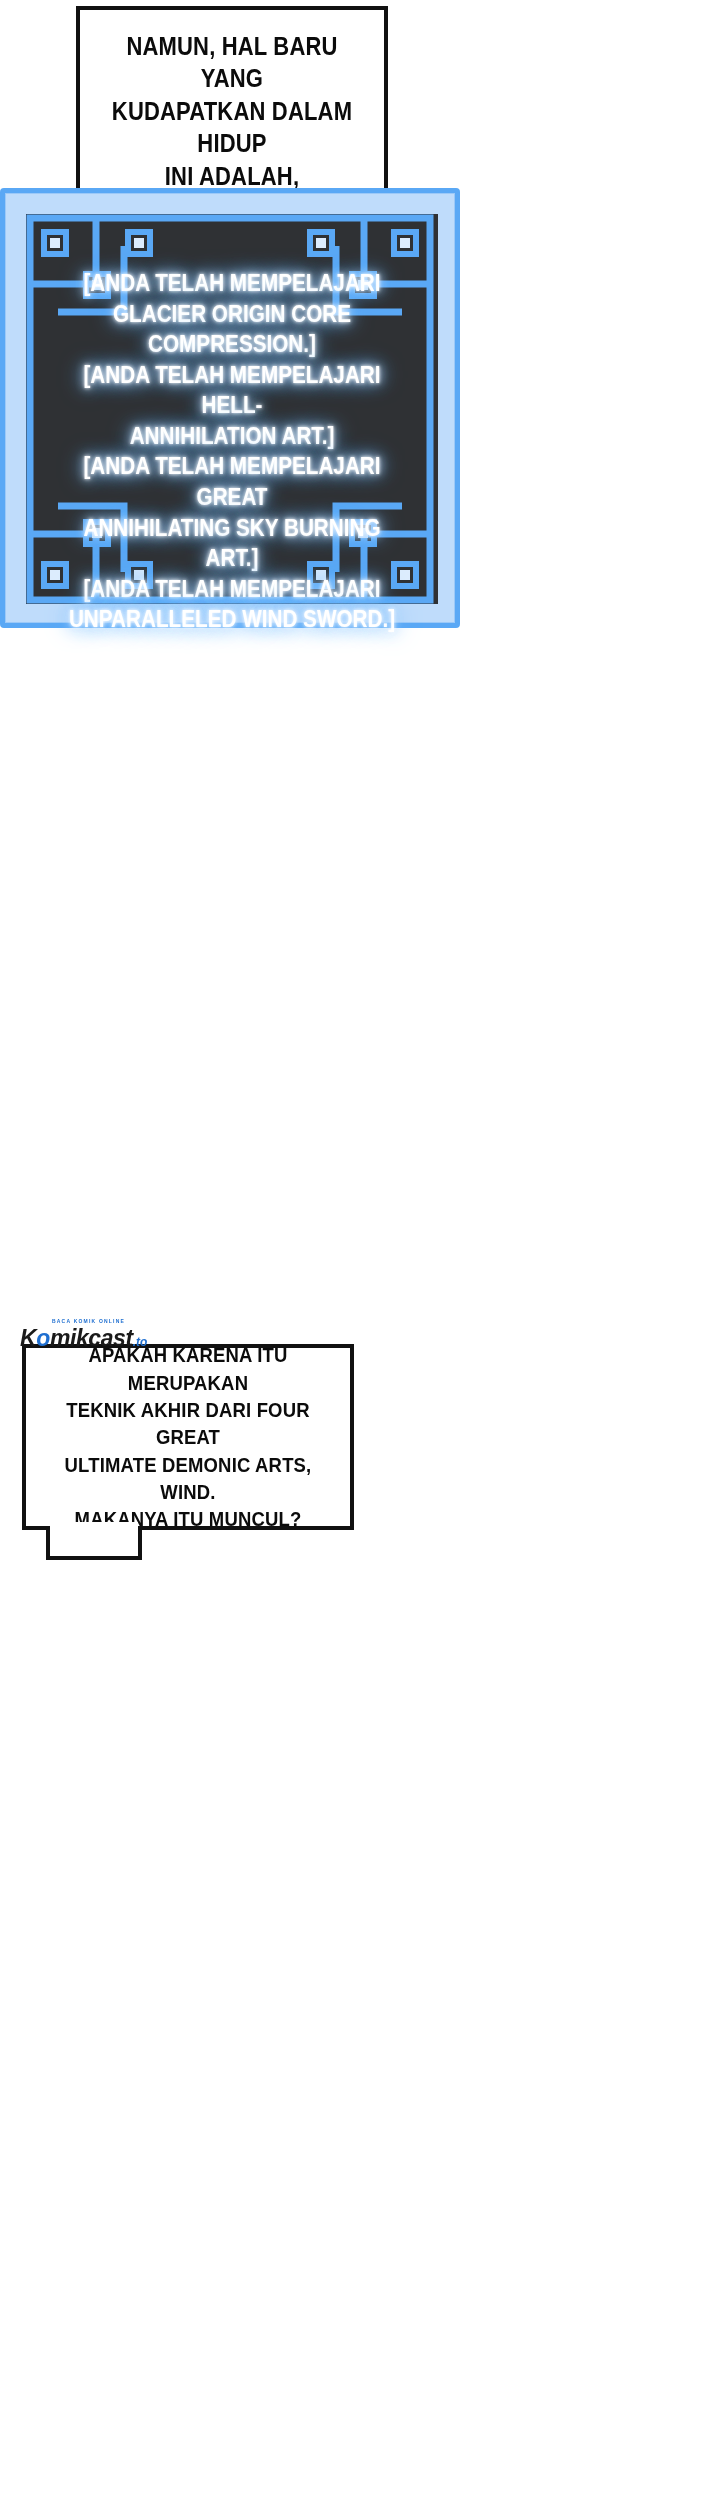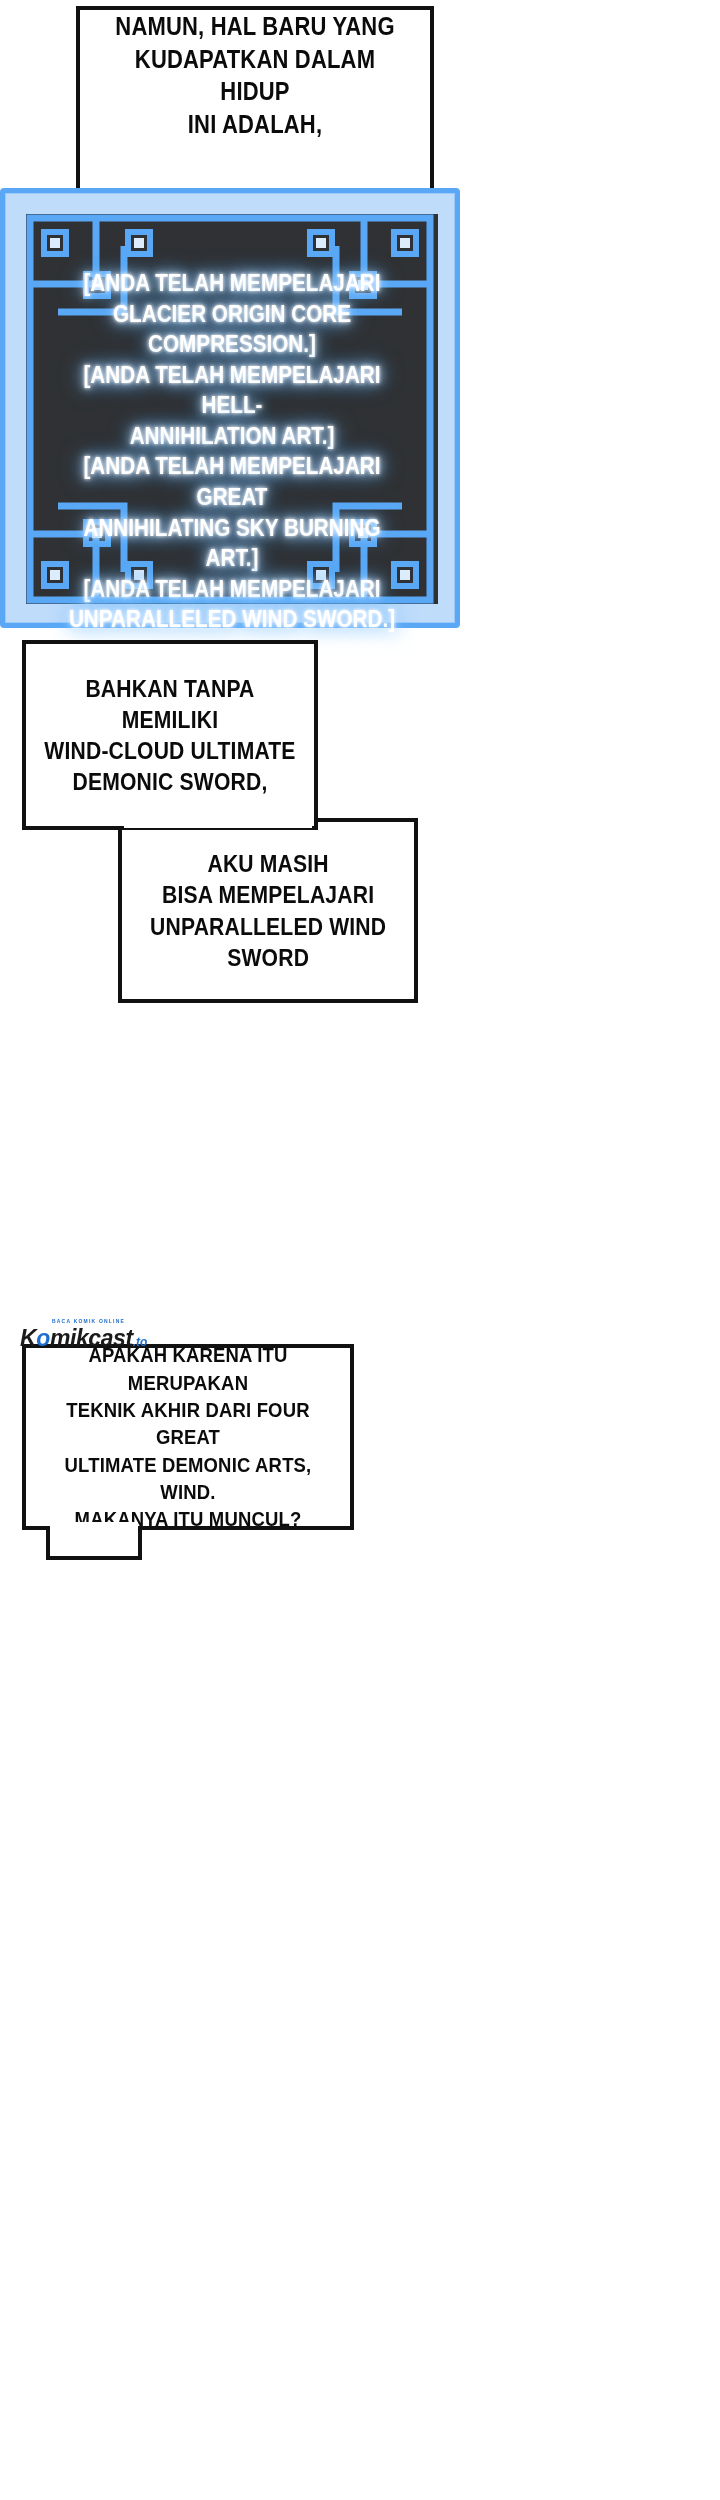--- a/index.html
+++ b/index.html
@@ -34,27 +34,27 @@
     transform: scaleX(0.88);
     transform-origin: center center;
     white-space: pre-line;
   }
 
   
   .bubble1 {
     position: absolute;
     left: 76px;
     top: 6px;
-    width: 358px;
+    width: 312px;
     height: 190px;
     background: #ffffff;
     border: 4px solid #111111;
     box-sizing: border-box;
     display: flex;
-    align-items: flex-start;
+    align-items: flex-end;
     justify-content: center;
   }
   .bubble1 .bubble-text { font-size: 25px; padding: 0 10px; }
 
   
   .sysbox-wrap {
     position: absolute;
     left: 0px;
     top: 188px;
     width: 460px;
@@ -307,32 +307,21 @@
     <div class="sys-text">[Anda telah mempelajari
 Glacier Origin Core Compression.]
 [Anda telah mempelajari Hell-
 Annihilation Art.]
 [Anda telah mempelajari Great
 Annihilating Sky Burning Art.]
 [Anda telah mempelajari
 Unparalleled Wind Sword.]</div>
   </div>
 
-  <div class="bubble2">
-    <div class="bubble-text">Bahkan tanpa memiliki
-Wind-Cloud Ultimate
-Demonic Sword,</div>
-  </div>
-
-  <div class="bubble3">
-    <div class="bubble-text">Aku masih
-bisa mempelajari
-Unparalleled Wind
-Sword</div>
-  </div>
+
   <div class="seam-mask"></div>
 
   <div class="watermark">
     <div class="wm-top">Baca Komik Online</div>
     <div class="wm-main"><span>K</span><span class="wm-o">o</span><span>mikcast</span><span class="wm-suffix">.to</span></div>
   </div>
 
   <div class="bubble4">
     <div class="bubble-text">Apakah karena itu merupakan
 teknik akhir dari Four Great

